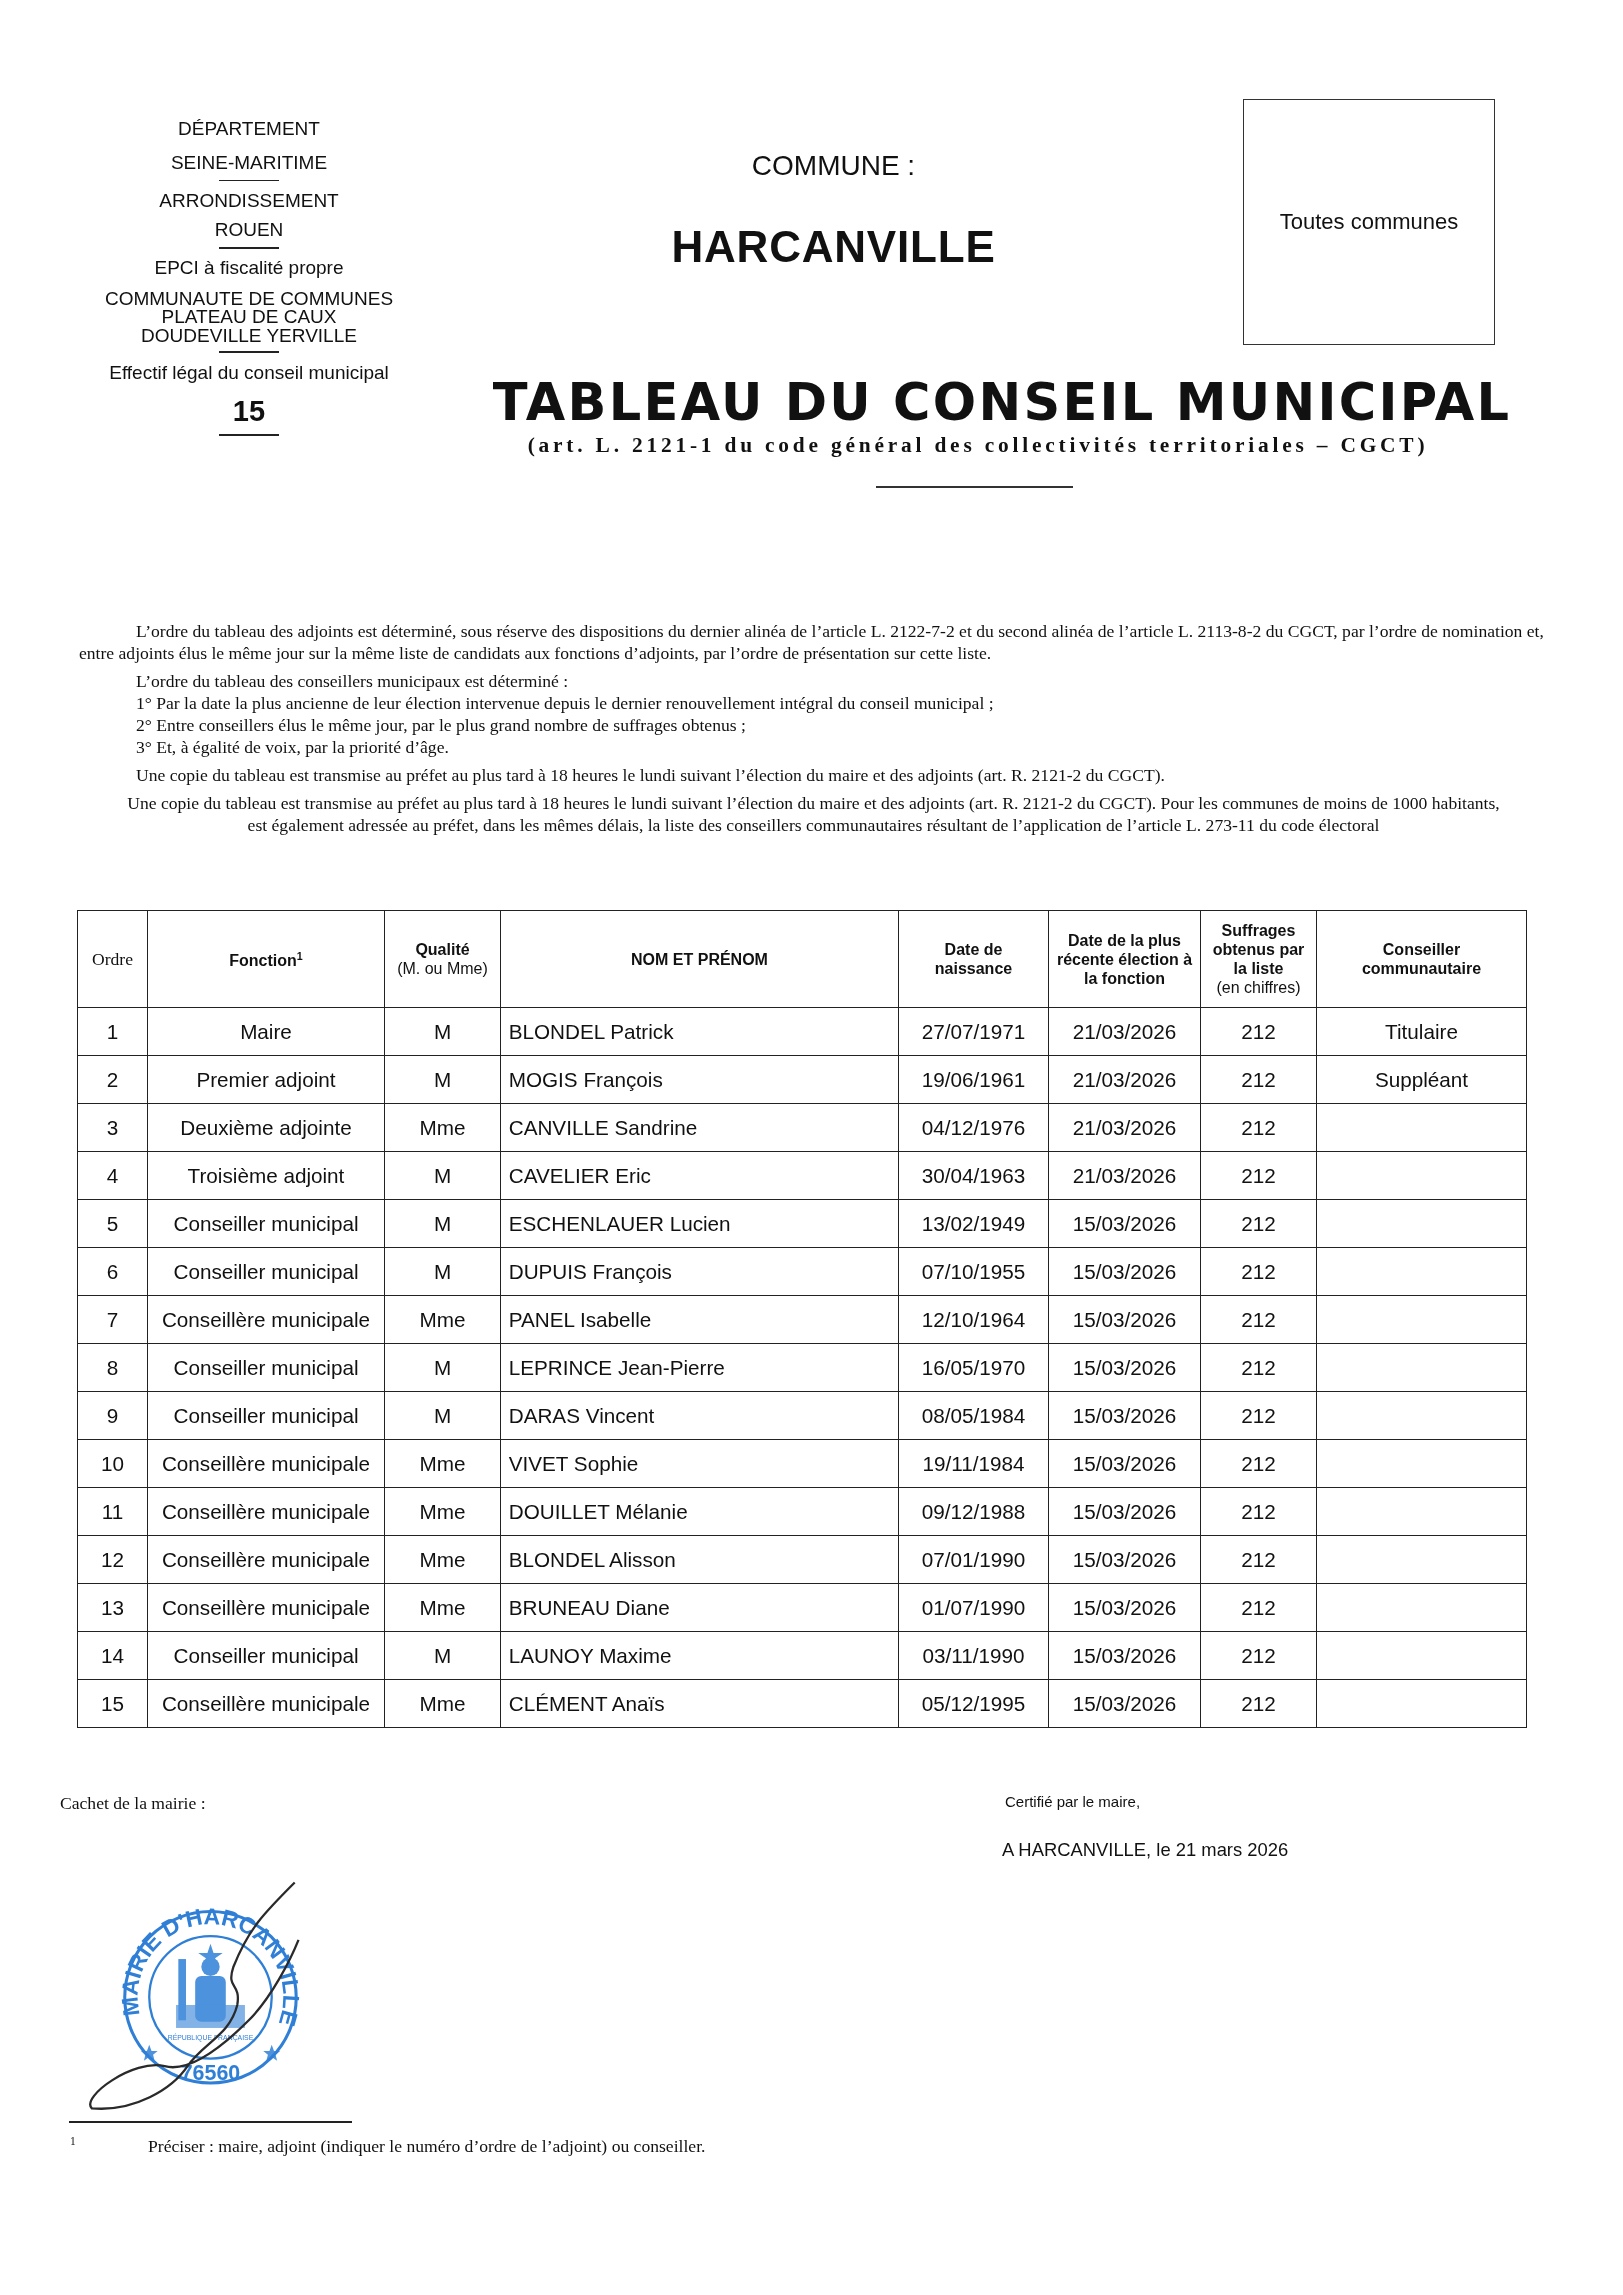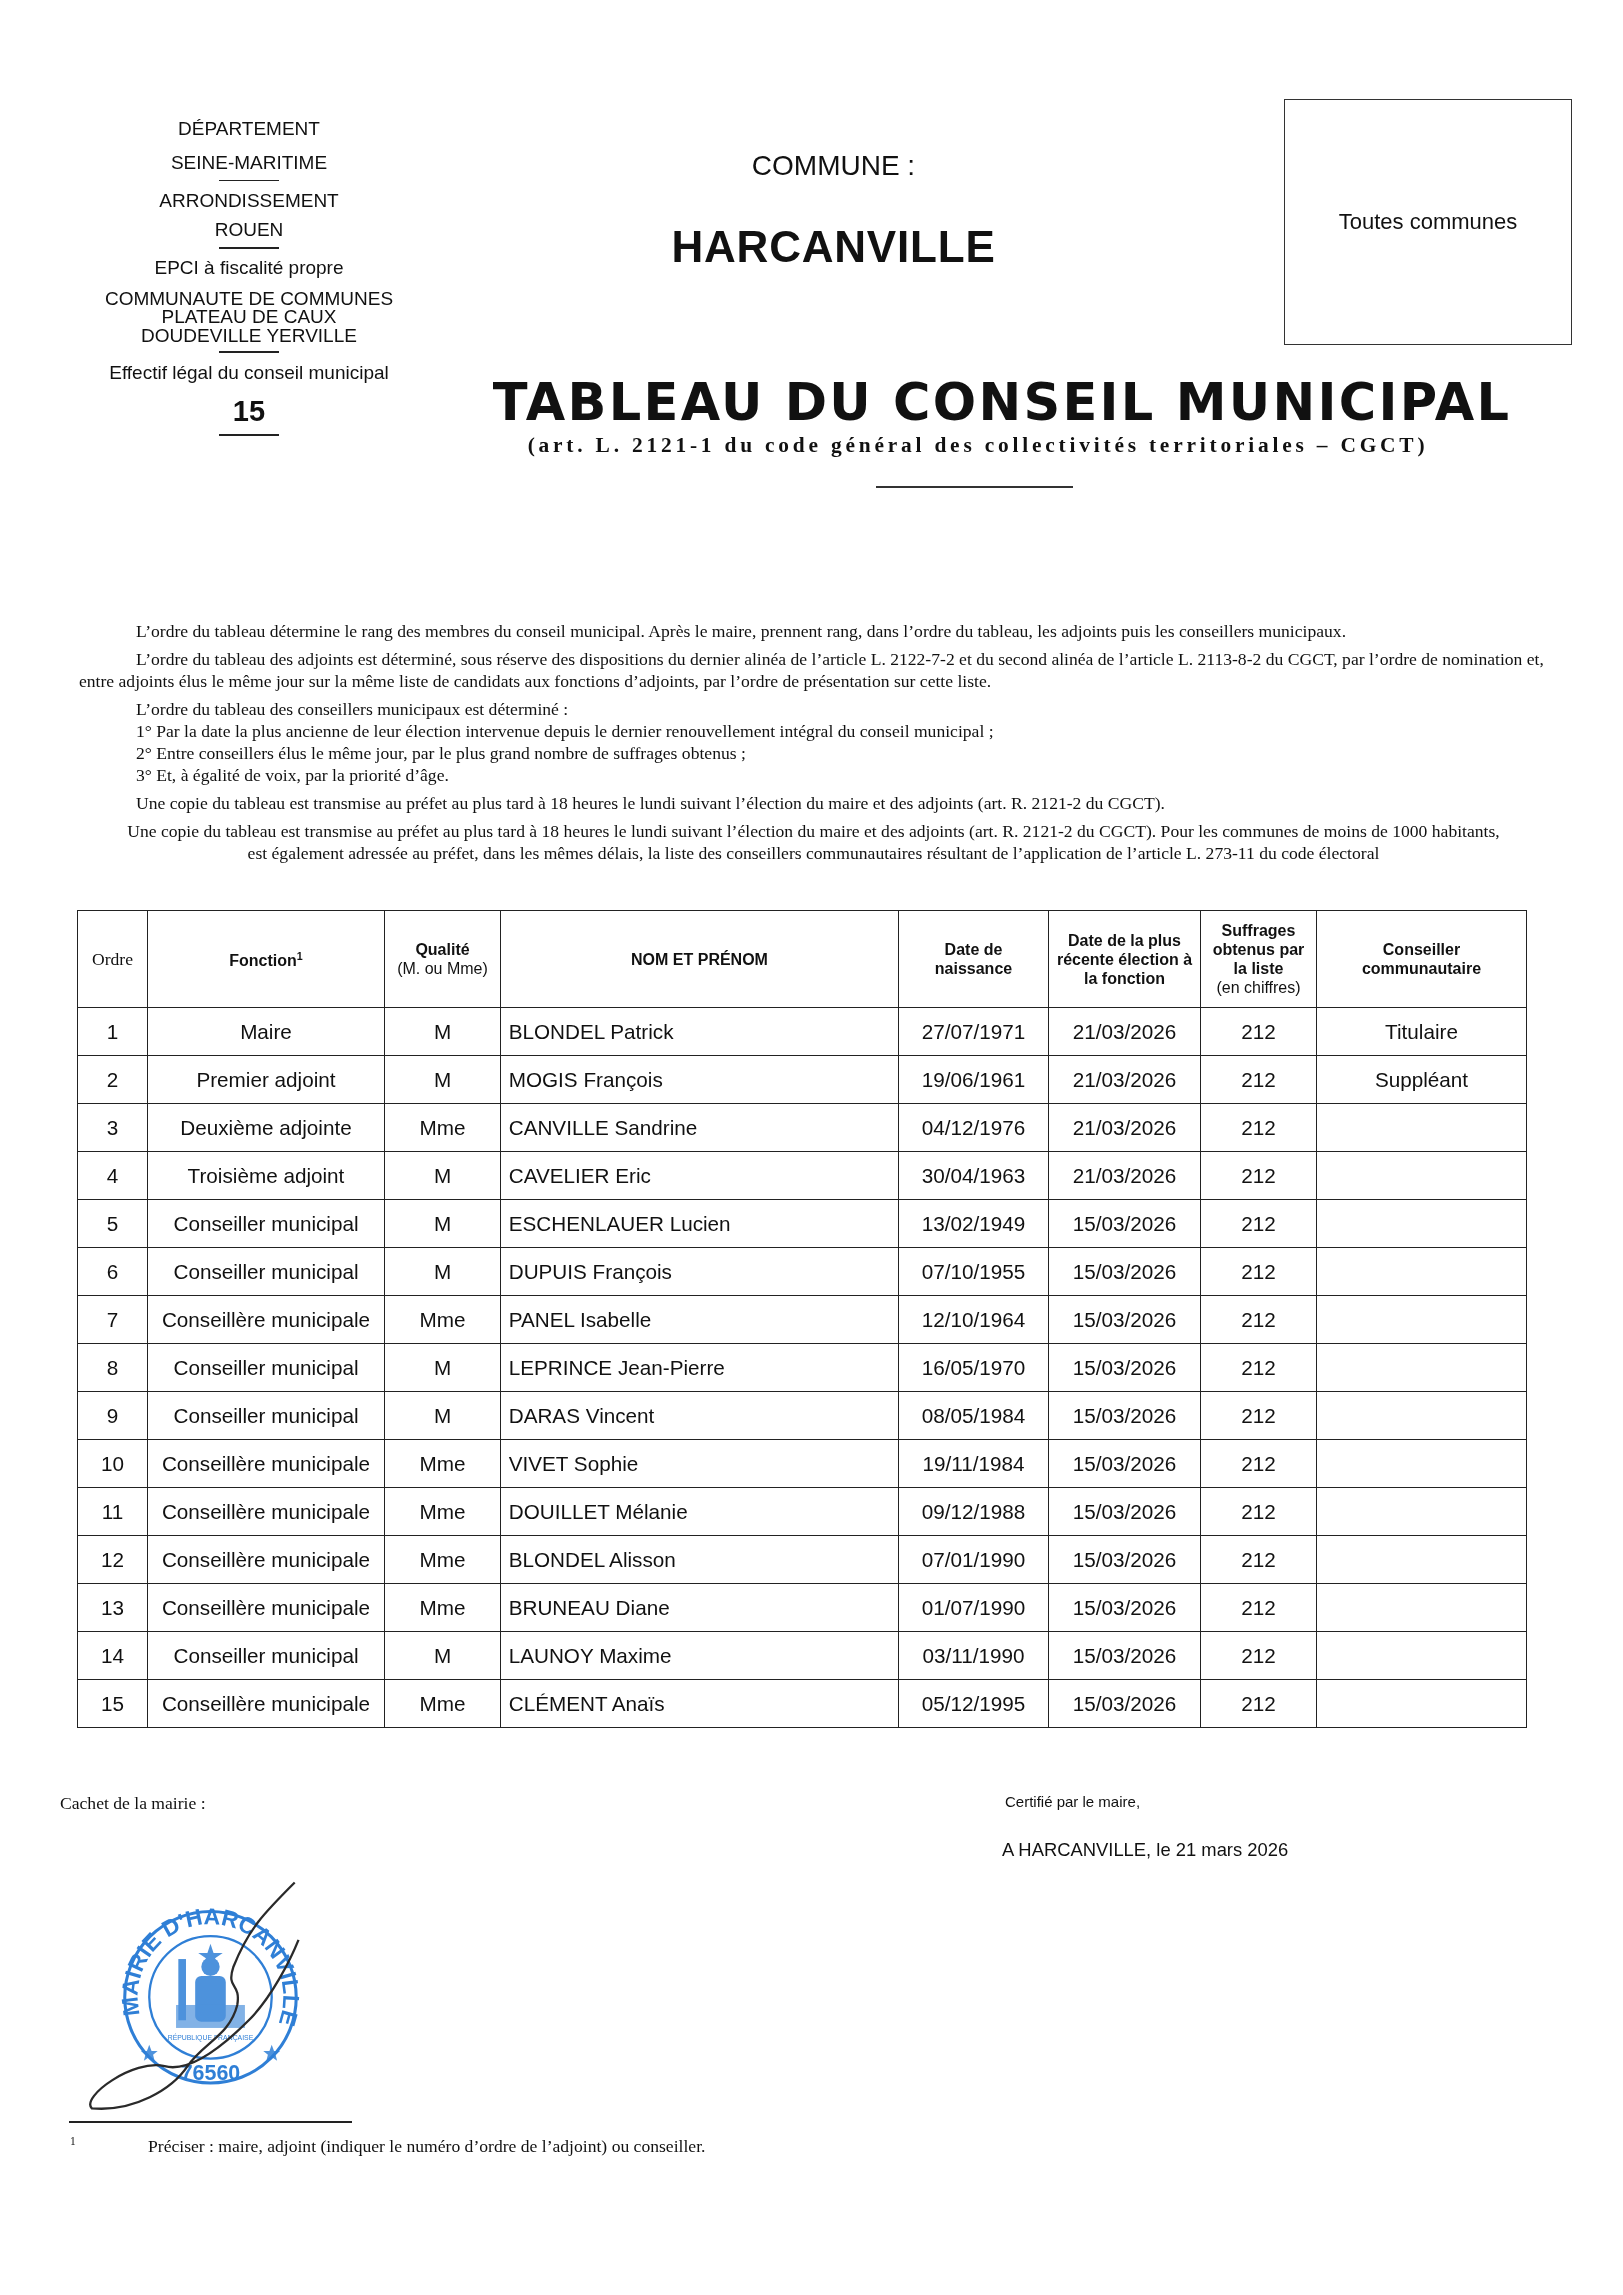--- a/index.html
+++ b/index.html
@@ -10,21 +10,21 @@
   .left-block { left: 77px; top: 117px; width: 344px; text-align: center; font-size: 19px; line-height: 23px; }
   .left-block .ln { display: block; }
   .rule { display: block; width: 60px; height: 1.5px; background: #222; margin: 6.1px auto 7.7px auto; }
   .effectif-num { font-size: 29px; font-weight: bold; margin-top: 10.7px; line-height: 34px; }
 
   
   .commune-label { left: 673px; top: 150px; width: 321px; text-align: center; font-size: 28px; }
   .commune-name { left: 627px; top: 222px; width: 413px; text-align: center; font-size: 44px; font-weight: bold; letter-spacing: 0.8px; }
 
   
-  .box { left: 1243px; top: 99px; width: 288px; height: 246px; border: 1.5px solid #333; box-sizing: border-box; margin-left: 41px; }
+  .box { left: 1243px; top: 99px; width: 252px; height: 246px; border: 1.5px solid #333; box-sizing: border-box; }
   .box-label { position: absolute; top: 109px; left: 0; right: 0; text-align: center; font-size: 22px; }
 
   
   .title { left: 428px; top: 373px; width: 1148px; text-align: center; font-family: "DejaVu Sans", sans-serif; font-weight: bold; font-size: 51px; letter-spacing: 2.3px; }
   .subtitle { left: 404px; top: 433px; width: 1148px; text-align: center; font-family: "Liberation Serif", serif; font-weight: bold; font-size: 21.4px; letter-spacing: 3.8px; }
   .title-rule { left: 876px; top: 486px; width: 197px; height: 1.5px; background: #333; }
 
   
   .intro { left: 79px; top: 620px; width: 1469px; font-family: "Liberation Serif", serif; font-size: 17.6px; line-height: 22px; }
   .intro p { margin: 0 0 6.1px 0; }
@@ -79,21 +79,20 @@
 
 <div class="abs box">
   <div class="box-label">Toutes communes</div>
 </div>
 
 <div class="abs title">TABLEAU DU CONSEIL MUNICIPAL</div>
 <div class="abs subtitle">(art. L. 2121-1 du code général des collectivités territoriales – CGCT)</div>
 <div class="abs title-rule"></div>
 
 <div class="abs intro">
-  <p class="indent">L’ordre du tableau détermine le rang des membres du conseil municipal. Après le maire, prennent rang, dans l’ordre du tableau, les adjoints puis les conseillers municipaux.</p>
   <p class="indent">L’ordre du tableau des adjoints est déterminé, sous réserve des dispositions du dernier alinéa de l’article L. 2122-7-2 et du second alinéa de l’article L. 2113-8-2 du CGCT, par l’ordre de nomination et, entre adjoints élus le même jour sur la même liste de candidats aux fonctions d’adjoints, par l’ordre de présentation sur cette liste.</p>
   <p class="list" style="margin-bottom:6.1px;">
     <span>L’ordre du tableau des conseillers municipaux est déterminé :</span>
     <span>1° Par la date la plus ancienne de leur élection intervenue depuis le dernier renouvellement intégral du conseil municipal ;</span>
     <span>2° Entre conseillers élus le même jour, par le plus grand nombre de suffrages obtenus ;</span>
     <span>3° Et, à égalité de voix, par la priorité d’âge.</span>
   </p>
   <p class="indent">Une copie du tableau est transmise au préfet au plus tard à 18 heures le lundi suivant l’élection du maire et des adjoints (art. R. 2121-2 du CGCT).</p>
   <p class="centered" style="padding:0 46px;">Une copie du tableau est transmise au préfet au plus tard à 18 heures le lundi suivant l’élection du maire et des adjoints (art. R. 2121-2 du CGCT). Pour les communes de moins de 1000 habitants, est également adressée au préfet, dans les mêmes délais, la liste des conseillers communautaires résultant de l’application de l’article L. 273-11 du code électoral</p>
 </div>

